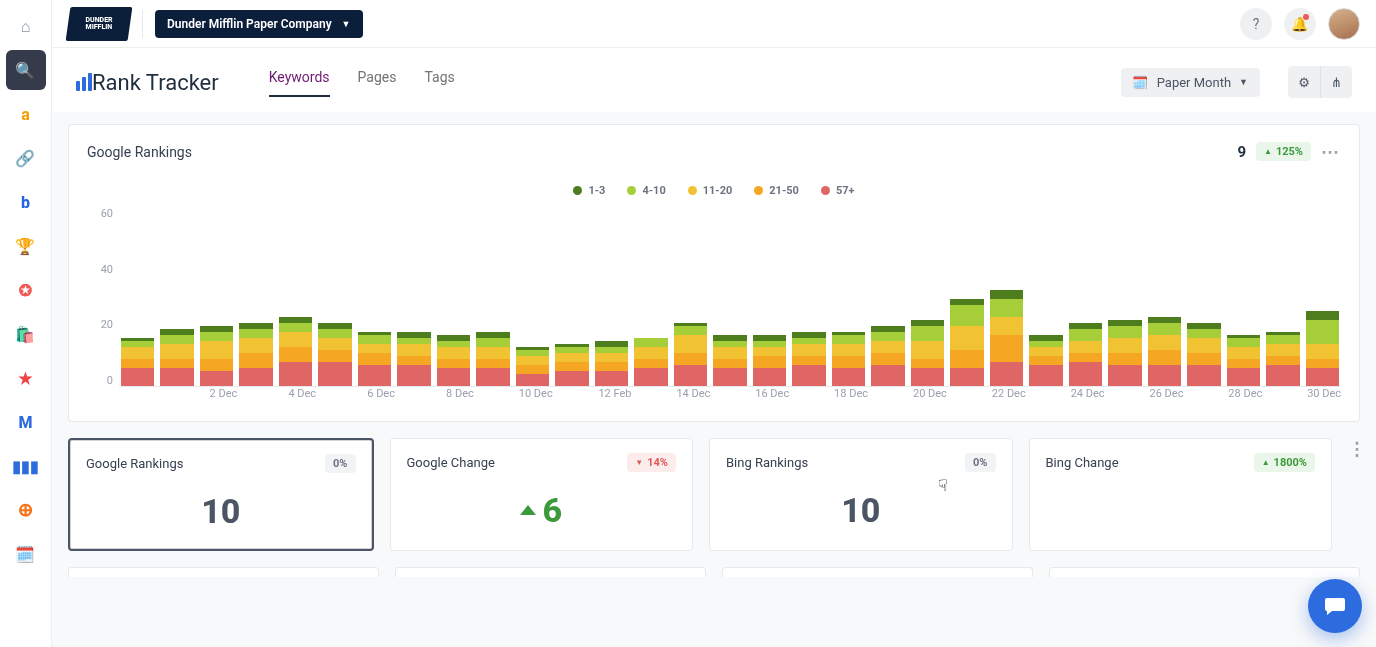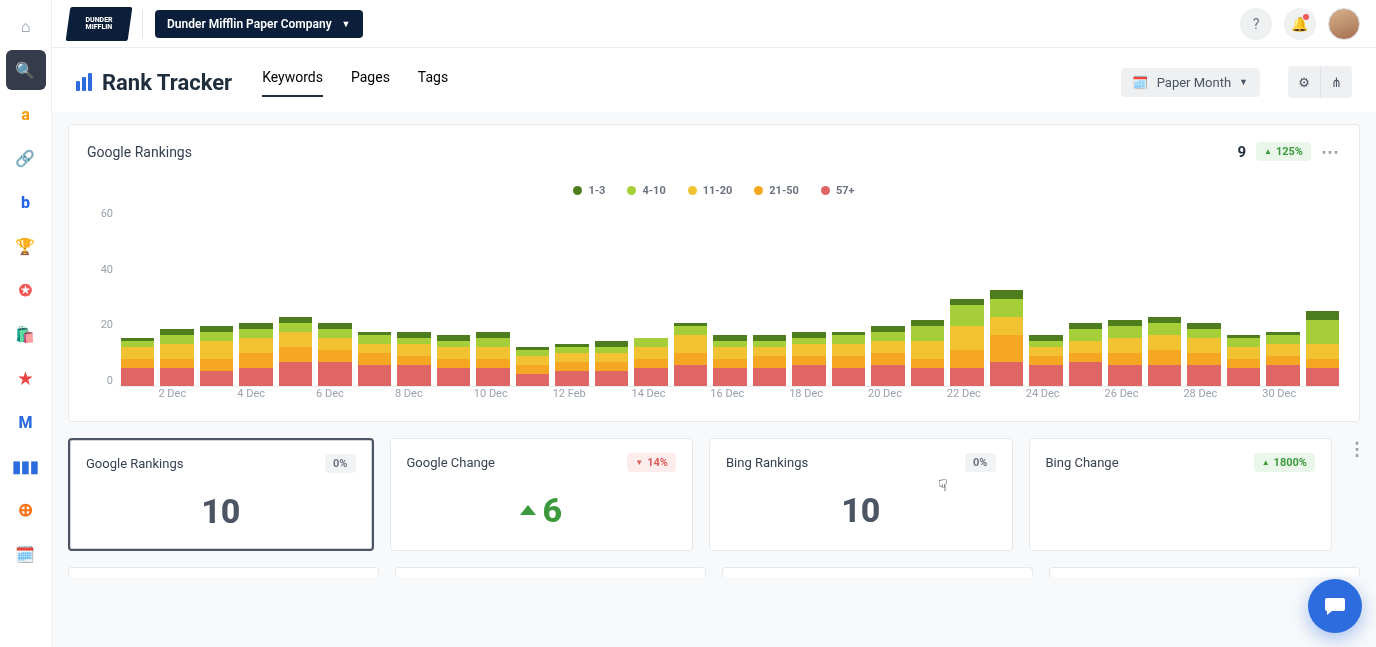--- a/index.html
+++ b/index.html
@@ -82,31 +82,31 @@
     background: linear-gradient(160deg,#d7b38c,#a66e4f);
     border: 1px solid #d8dbe0;
   }
   
   .page-head {
     display: flex; align-items: center;
     padding: 18px 24px 14px 24px;
     gap: 20px;
   }
   .page-title {
-    display:flex; align-items:center; gap:10px;
-    font-size: 22px; font-weight: 700;
+    display:flex; align-items:center; 
+    font-size: 22px; font-weight: 400;
   }
   .bars-icon { display:inline-flex; gap:2px; align-items:flex-end; }
   .bars-icon i { width:4px; background:#2d6cdf; display:block; border-radius:1px;}
   .bars-icon i:nth-child(1){height:10px;}
   .bars-icon i:nth-child(2){height:14px;}
   .bars-icon i:nth-child(3){height:18px;}
   .tabs { display:flex; gap:28px; margin-left:10px;}
-  .tab { color:#000000; font-size:14px; padding-bottom:10px; cursor:pointer; position:relative;}
-  .tab.active { color:#000000; }
+  .tab { color:#737373; font-size:14px; padding-bottom:10px; cursor:pointer; position:relative;}
+  .tab.active { color:#701a75;margin-left:20px; }
   .tab.active::after { content:""; position:absolute; left:0; right:0; bottom:-2px; height:2px; background:#1f2d3d;}
   .head-spacer { flex:1; }
   .date-select {
     background:#eef0f2; border-radius:4px;
     padding:7px 12px; display:flex; align-items:center; gap:8px;
     color:#4b5563; font-size:13px; cursor:pointer;
   }
   .head-icons { display:flex; gap:0; margin-left:8px; background:#eef0f2; border-radius:4px;}
   .head-icon { width:32px; height:32px; display:flex; align-items:center; justify-content:center; color:#4b5563; cursor:pointer;}
   .head-icon + .head-icon { border-left:1px solid #dfe2e6;}
@@ -147,21 +147,21 @@
   .bar-col { flex:1; display:flex; flex-direction:column-reverse; align-items:stretch; min-width:0;}
   .seg { width:100%; }
   .seg.s1{ background:#e06666;} 
   .seg.s2{ background:#f5a623;} 
   .seg.s3{ background:#f1c232;} 
   .seg.s4{ background:#a6ce39;} 
   .seg.s5{ background:#4e7d1e;} 
   .x-axis {
     height:24px; display:flex; color:#9aa1ac; font-size:11px;
   }
-  .x-slot { flex:1; text-align:left; position:relative;}
+  .x-slot { flex:1; text-align:right; position:relative;}
   .x-slot.two { flex:2; } 
   .hr-base { height:1px; background:#e6e9ec; }
   
   .metrics { display:flex; gap:16px; margin-top:16px; }
   .metric-card {
     flex:1; background:#fff; border:1px solid #e6e9ec; border-radius:4px;
     padding:14px 16px 18px; position:relative;
   }
   .metric-card.active { border:2px solid #4b5563; box-shadow:0 0 0 1px #d1d5db inset;}
   .metric-head { display:flex; align-items:center; }

